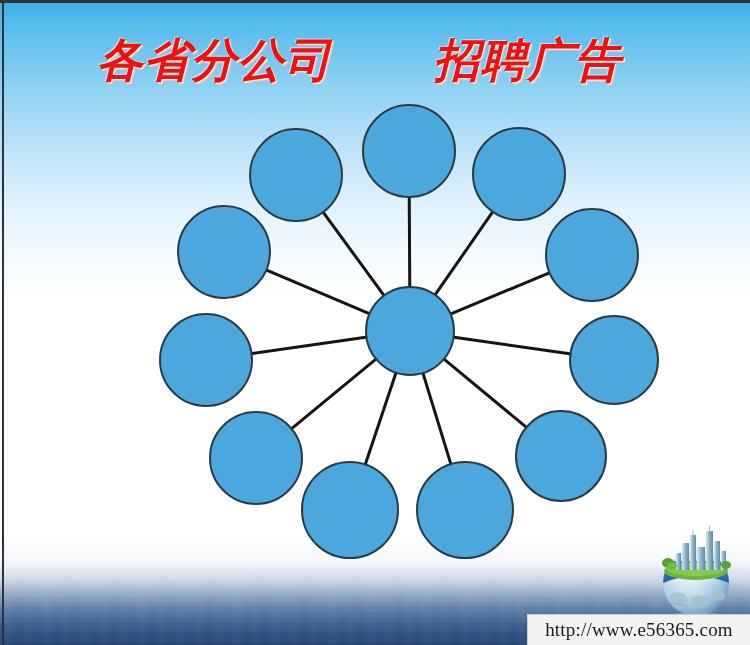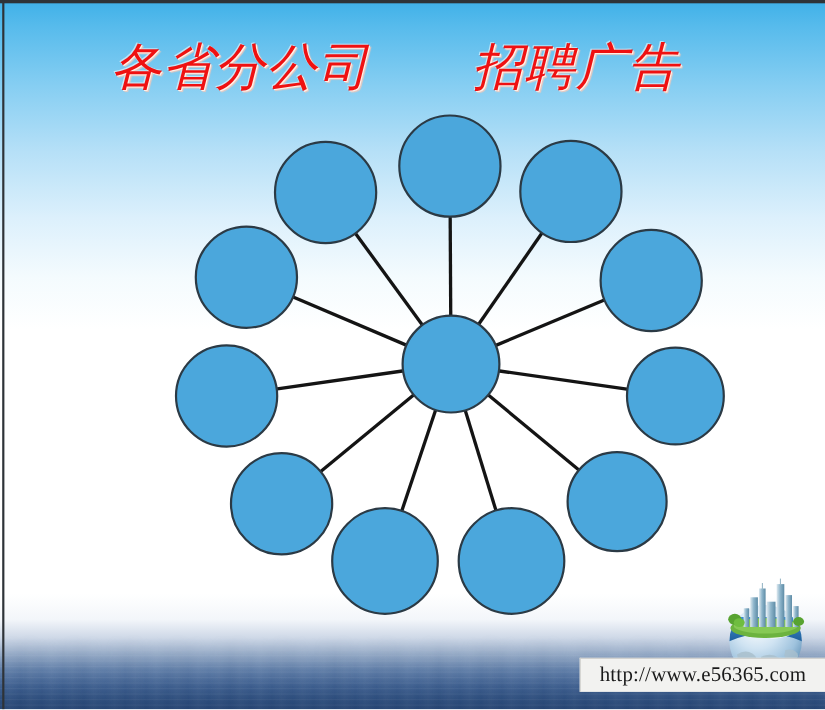--- a/index.html
+++ b/index.html
@@ -92,21 +92,21 @@
   }
 
   
   .title {
     position: absolute;
     left: 0; top: 34px;
     width: 718px;
     text-align: center;
     font-family: "DejaVu Sans", "Liberation Sans", sans-serif;
     font-size: 46px;
-    font-weight: normal;
+    font-weight: bold;
     font-style: italic;
     letter-spacing: 1px;
     color: #ef1111;
     text-shadow:
        1px 1px 0 #fff0e8,
        2px 2px 1px rgba(255,200,180,0.8),
       -1px -1px 0 rgba(255,255,255,0.55);
     white-space: pre;
     line-height: 1.15;
   }
@@ -125,21 +125,21 @@
     left: 648px;
     top: 525px;
     width: 96px;
     height: 92px;
   }
 
   
   .watermark {
     position: absolute;
     left: 527px;
-    top: 598px;
+    top: 614px;
     width: 223px;
     height: 31px;
     background: #f2f2f0;
     border-top: 1px solid #cfcfcd;
     border-left: 1px solid #cfcfcd;
     box-sizing: border-box;
     display: flex;
     align-items: center;
     justify-content: center;
     font-family: "Liberation Serif", "DejaVu Serif", serif;

